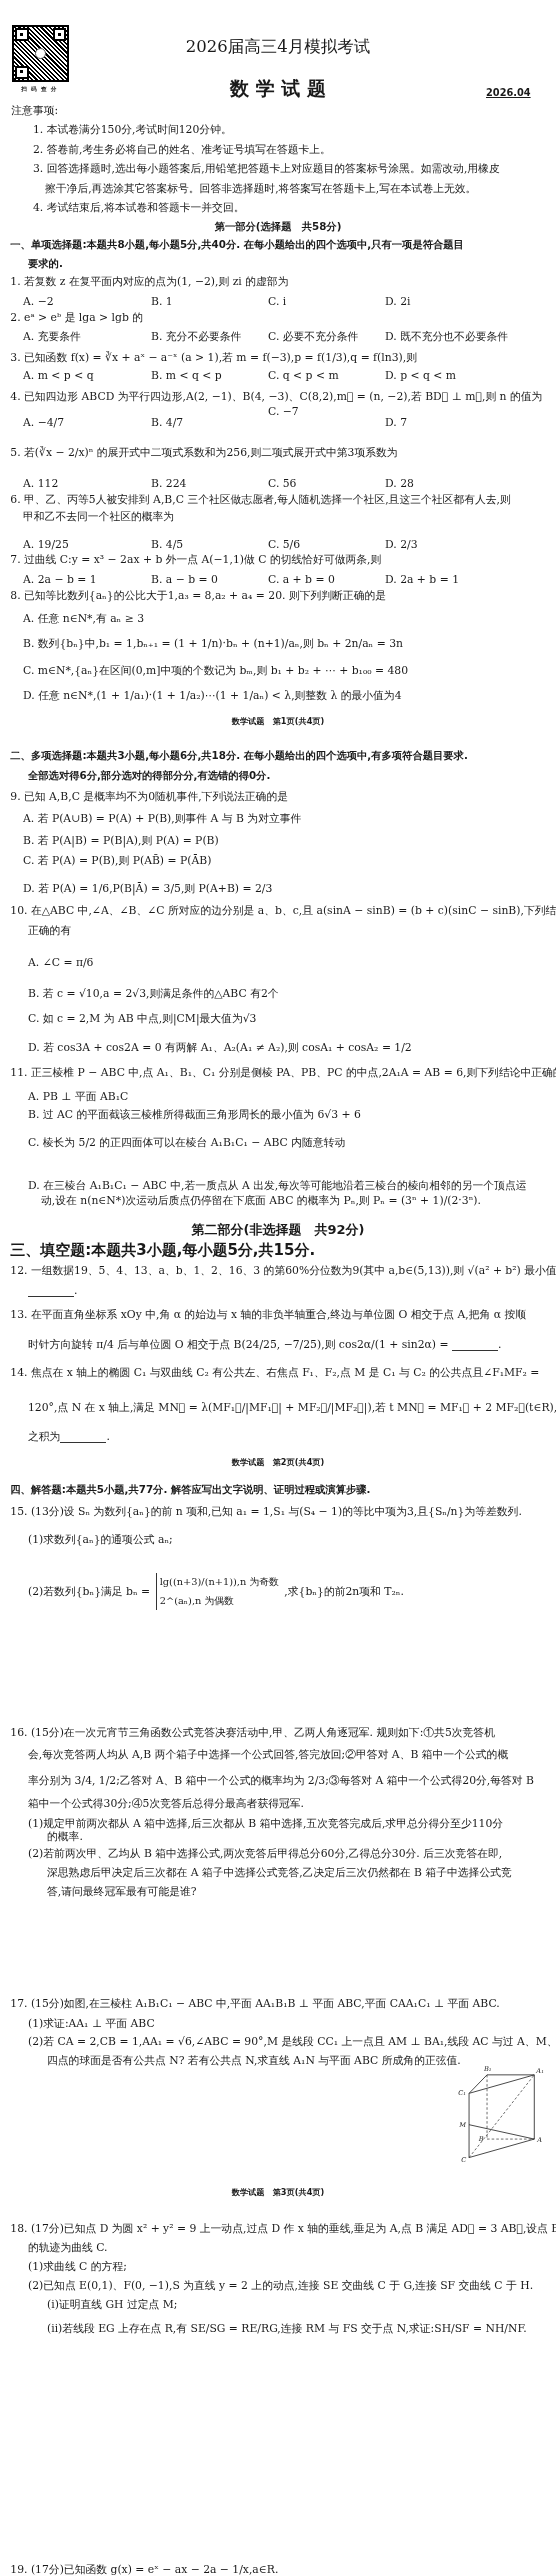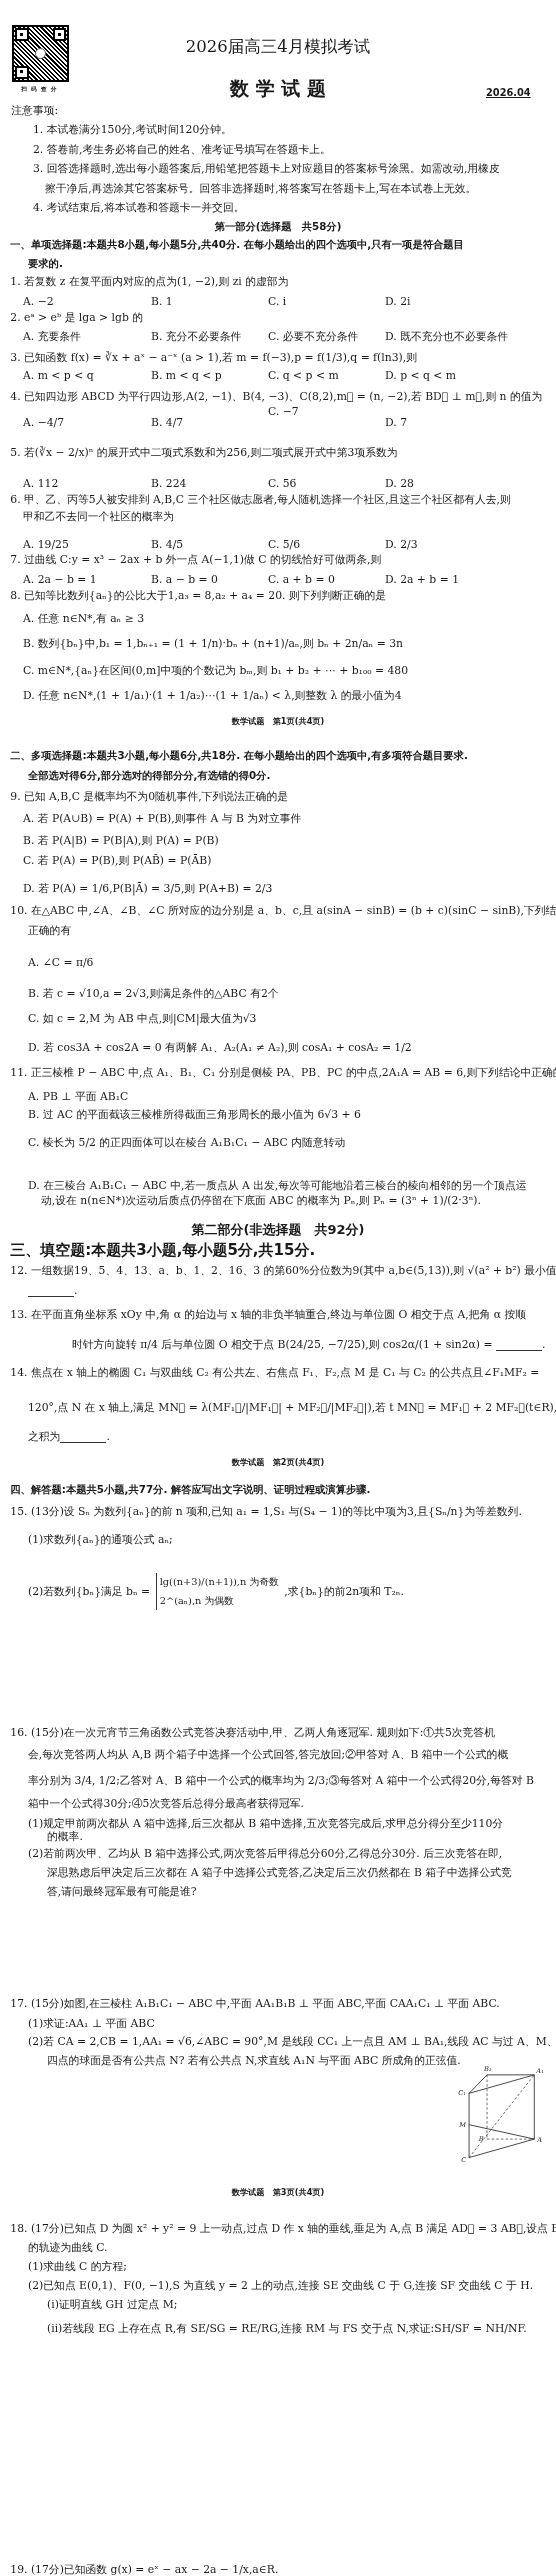--- a/index.html
+++ b/index.html
@@ -128,21 +128,21 @@
 <div class="opt" style="left:28px;top:1165px;margin-top:14px;">D. 在三棱台 A₁B₁C₁ − ABC 中,若一质点从 A 出发,每次等可能地沿着三棱台的棱向相邻的另一个顶点运</div>
 <div class="opt" style="left:41px;top:1194px;">动,设在 n(n∈N*)次运动后质点仍停留在下底面 ABC 的概率为 Pₙ,则 Pₙ = (3ⁿ + 1)/(2·3ⁿ).</div>
 
 <div class="abs center b" style="top:1221px;font-size:13px;">第二部分(非选择题　共92分)</div>
 <div class="abs t b" style="left:10.3px;top:1243px;font-size:15px;">三、填空题:本题共3小题,每小题5分,共15分.</div>
 
 <div class="abs t" style="left:10.3px;top:1266px;">12. 一组数据19、5、4、13、a、b、1、2、16、3 的第60%分位数为9(其中 a,b∈(5,13)),则 √(a² + b²) 最小值为</div>
 <div class="abs t" style="left:28px;top:1286px;"><span class="blank"></span><span>.</span></div>
 
 <div class="abs t" style="left:10.3px;top:1310px;">13. 在平面直角坐标系 xOy 中,角 α 的始边与 x 轴的非负半轴重合,终边与单位圆 O 相交于点 A,把角 α 按顺</div>
-<div class="abs t" style="left:28px;top:1340px;margin-left:44px;"><span>时针方向旋转 π/4 后与单位圆 O 相交于点 B(24/25, −7/25),则 cos2α/(1 + sin2α) = </span><span class="blank"></span><span>.</span></div>
+<div class="abs t" style="left:28px;top:1340px;"><span>时针方向旋转 π/4 后与单位圆 O 相交于点 B(24/25, −7/25),则 cos2α/(1 + sin2α) = </span><span class="blank"></span><span>.</span></div>
 
 <div class="abs t" style="left:10.3px;top:1368px;">14. 焦点在 x 轴上的椭圆 C₁ 与双曲线 C₂ 有公共左、右焦点 F₁、F₂,点 M 是 C₁ 与 C₂ 的公共点且∠F₁MF₂ =</div>
 <div class="abs t" style="left:28px;top:1403px;">120°,点 N 在 x 轴上,满足 MN⃗ = λ(MF₁⃗/|MF₁⃗| + MF₂⃗/|MF₂⃗|),若 t MN⃗ = MF₁⃗ + 2 MF₂⃗(t∈R),则 C₁ 与 C₂ 的离心率</div>
 <div class="abs t" style="left:28px;top:1432px;"><span>之积为</span><span class="blank"></span><span>.</span></div>
 
 <div class="abs center footer" style="top:1457px;">数学试题　第2页(共4页)</div>
 
 <div class="abs t b" style="left:10.3px;top:1484px;font-size:10.3px;">四、解答题:本题共5小题,共77分. 解答应写出文字说明、证明过程或演算步骤.</div>
 
 <div class="abs t" style="left:10.3px;top:1507px;">15. (13分)设 Sₙ 为数列{aₙ}的前 n 项和,已知 a₁ = 1,S₁ 与(S₄ − 1)的等比中项为3,且{Sₙ/n}为等差数列.</div>

